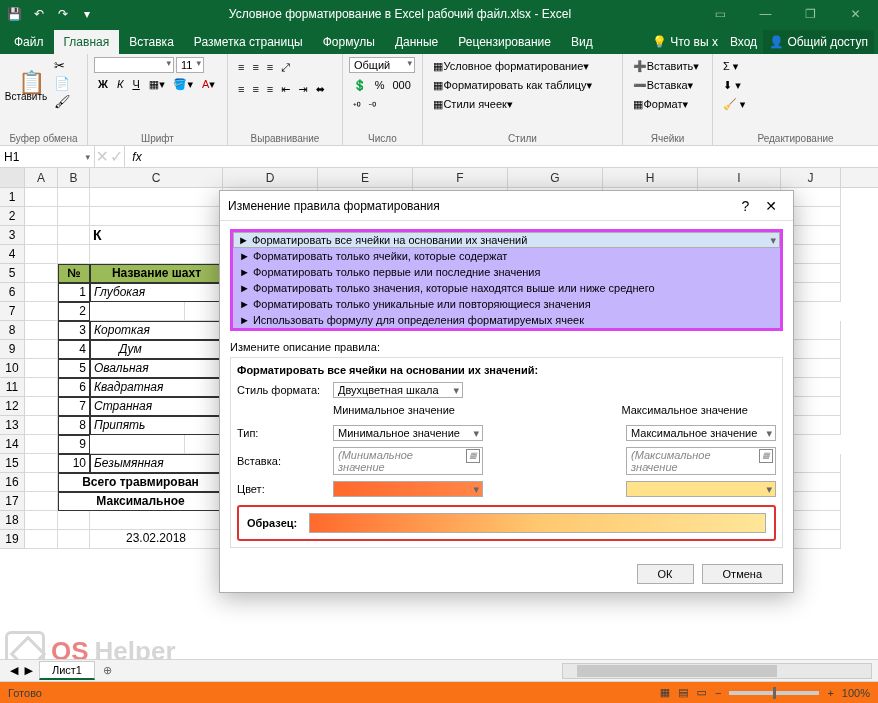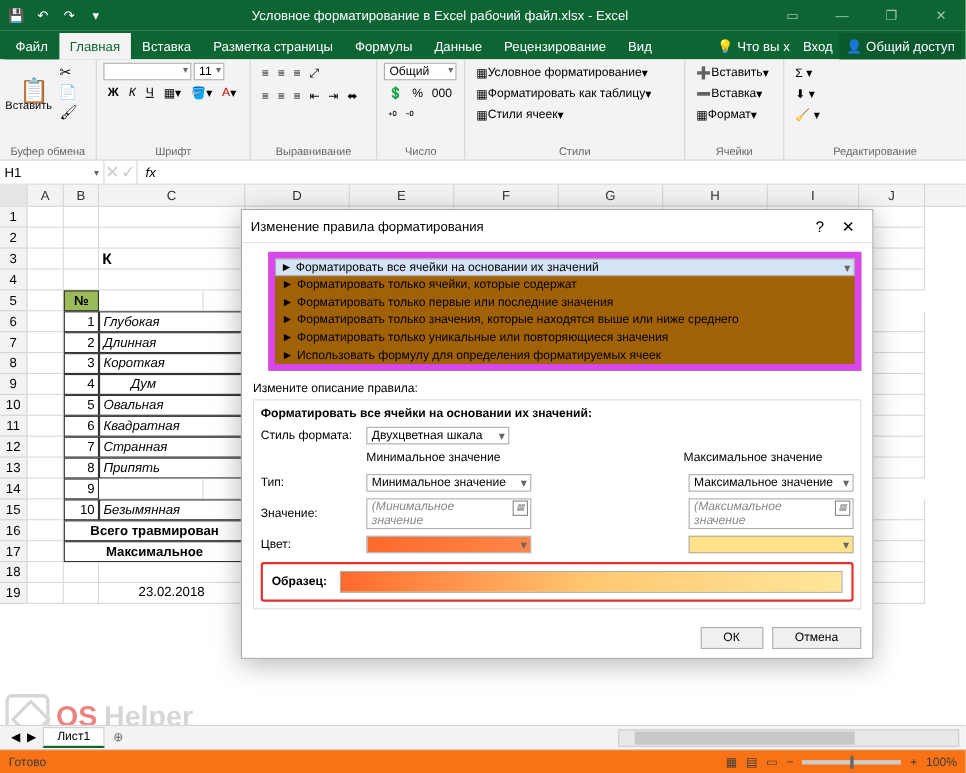--- a/index.html
+++ b/index.html
@@ -55,21 +55,21 @@
 .td-txt { font-style:italic; border:1px solid #333 !important; }
 .td-bold { font-weight:bold; text-align:center; border:1px solid #333 !important; }
 .date-hl { background:#f4b4b4; color:#c94a4a; }
 
 
 .dialog { position:absolute; left:219px; top:190px; width:575px; background:#fff; border:1px solid #adadad; box-shadow:0 5px 24px rgba(0,0,0,0.3); z-index:100; font-size:11px; }
 .dlg-title { height:30px; display:flex; align-items:center; padding:0 8px; border-bottom:1px solid #e0e0e0; }
 .dlg-title-txt { flex:1; font-size:12px; }
 .dlg-close { padding:4px 8px; cursor:pointer; font-size:14px; }
 .dlg-body { padding:8px 10px; }
-.rule-list { border:6px solid #d946ef; background:#a16207;margin-left:14px; }
+.rule-list { border:3px solid #d946ef; background:#c4b5fd; }
 .rule-item { padding:2px 6px; font-size:11px; }
 .rule-item.sel { background:#d4e3f5; }
 .field-row { display:flex; align-items:center; margin:6px 0; gap:6px; }
 .field-lbl { width:90px; font-size:11px; }
 .sel { border:1px solid #adadad; background:#fff; font-size:11px; padding:1px 16px 1px 4px; position:relative; }
 .sel::after { content:'▾'; position:absolute; right:3px; color:#666; }
 .minmax { display:flex; gap:8px; }
 .minmax-col { flex:1; }
 .minmax-hdr { font-size:11px; margin-bottom:3px; }
 .input-dis { border:1px solid #adadad; background:#fff; color:#888; font-size:11px; padding:1px 20px 1px 4px; position:relative; font-style:italic; }
@@ -296,20 +296,21 @@
           <div class="cell" style="width: 95px;"></div>
           <div class="cell" style="width: 95px;"></div>
           <div class="cell" style="width: 95px;"></div>
           <div class="cell" style="width: 95px;"></div>
           <div class="cell" style="width: 83px;"></div>
           <div class="cell" style="width: 60px;"></div>
         </div>
         <div class="row">
           <div class="cell" style="width: 33px;"></div>
           <div class="cell th-green" style="width: 32px;">№</div>
+          <div class="cell th-green" style="width: 133px;">Название шахт</div>
           <div class="cell" style="width: 95px;"></div>
           <div class="cell" style="width: 95px;"></div>
           <div class="cell" style="width: 95px;"></div>
           <div class="cell" style="width: 95px;"></div>
           <div class="cell" style="width: 95px;"></div>
           <div class="cell" style="width: 83px;"></div>
           <div class="cell" style="width: 60px;"></div>
         </div>
         <div class="row">
           <div class="cell" style="width: 33px;"></div>
@@ -319,21 +320,20 @@
           <div class="cell" style="width: 95px;"></div>
           <div class="cell" style="width: 95px;"></div>
           <div class="cell" style="width: 95px;"></div>
           <div class="cell" style="width: 95px;"></div>
           <div class="cell" style="width: 83px;"></div>
           <div class="cell" style="width: 60px;"></div>
         </div>
         <div class="row">
           <div class="cell" style="width: 33px;"></div>
           <div class="cell td-num" style="width: 32px;">2</div>
-          <div class="cell td-txt" style="width: 133px;">Длинная</div>
           <div class="cell" style="width: 95px;"></div>
           <div class="cell" style="width: 95px;"></div>
           <div class="cell" style="width: 95px;"></div>
           <div class="cell" style="width: 95px;"></div>
           <div class="cell" style="width: 95px;"></div>
           <div class="cell" style="width: 83px;"></div>
           <div class="cell" style="width: 60px;"></div>
         </div>
         <div class="row">
           <div class="cell" style="width: 33px;"></div>
@@ -514,21 +514,21 @@
           <div class="minmax-hdr">Максимальное значение</div>
         </div>
       </div>
       <div class="field-row">
         <span class="field-lbl">Тип:</span>
         <span class="sel" style="width:150px;">Минимальное значение</span>
         <div style="flex:1;"></div>
         <span class="sel" style="width:150px;">Максимальное значение</span>
       </div>
       <div class="field-row">
-        <span class="field-lbl">Значение:</span>
+        <span class="field-lbl">Вставка:</span>
         <span class="input-dis" style="width:150px;">(Минимальное значение<span class="rangeref">▦</span></span>
         <div style="flex:1;"></div>
         <span class="input-dis" style="width:150px;">(Максимальное значение<span class="rangeref">▦</span></span>
       </div>
       <div class="field-row">
         <span class="field-lbl">Цвет:</span>
         <span class="sel color-swatch grad1" style="width:150px;"></span>
         <div style="flex:1;"></div>
         <span class="sel color-swatch grad2" style="width:150px;"></span>
       </div>

